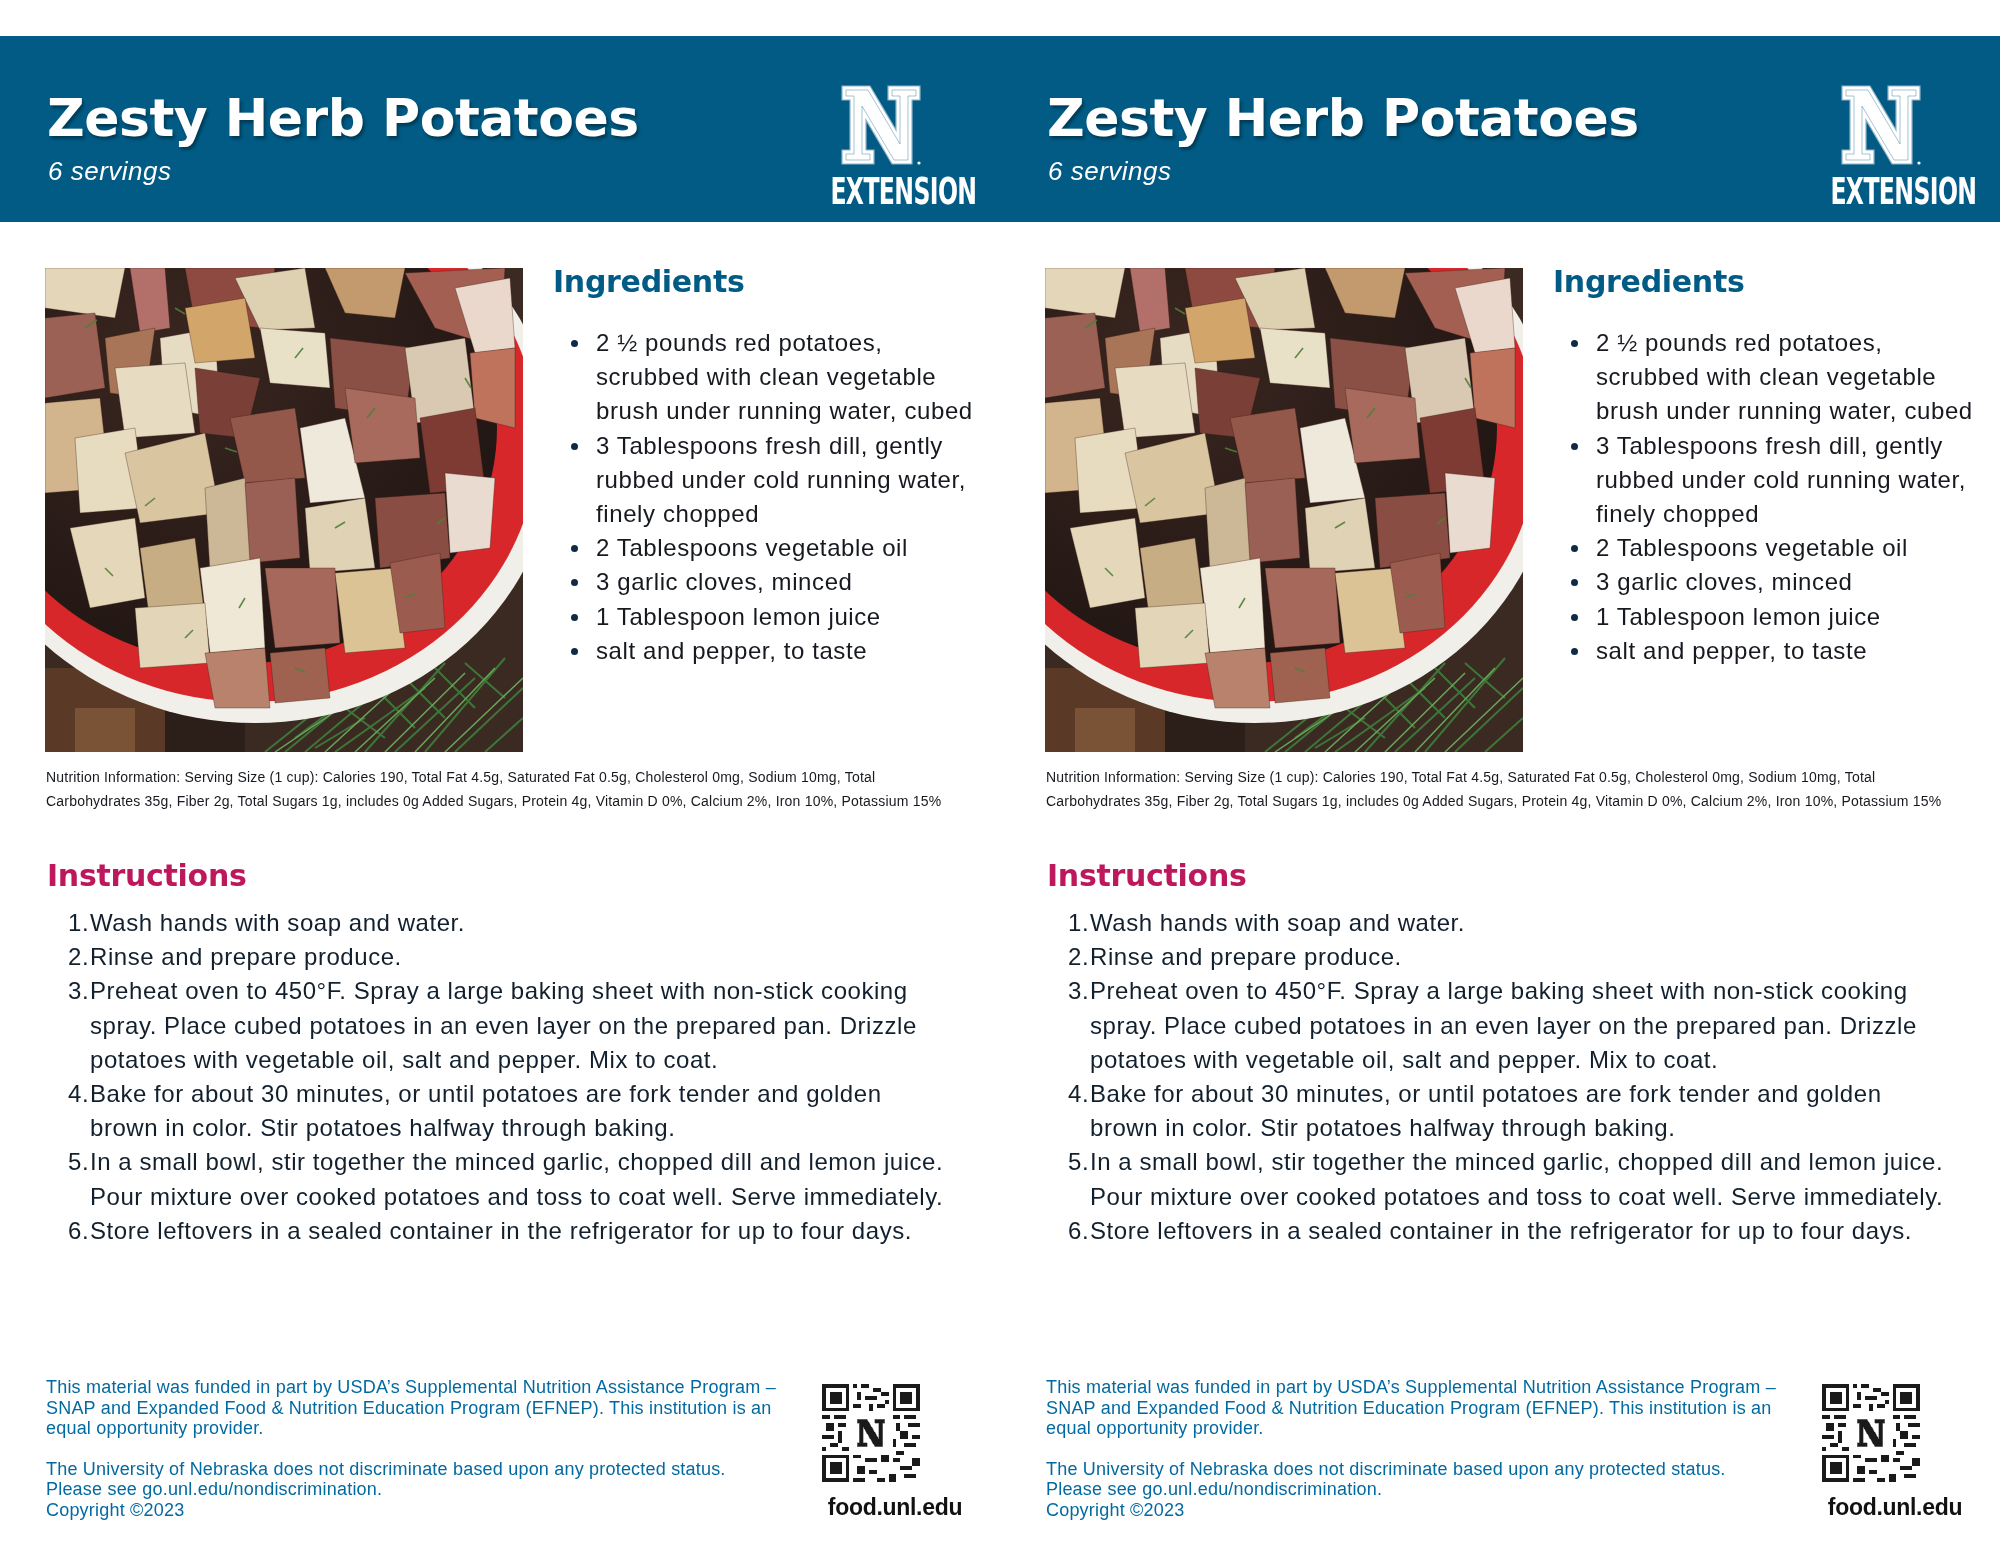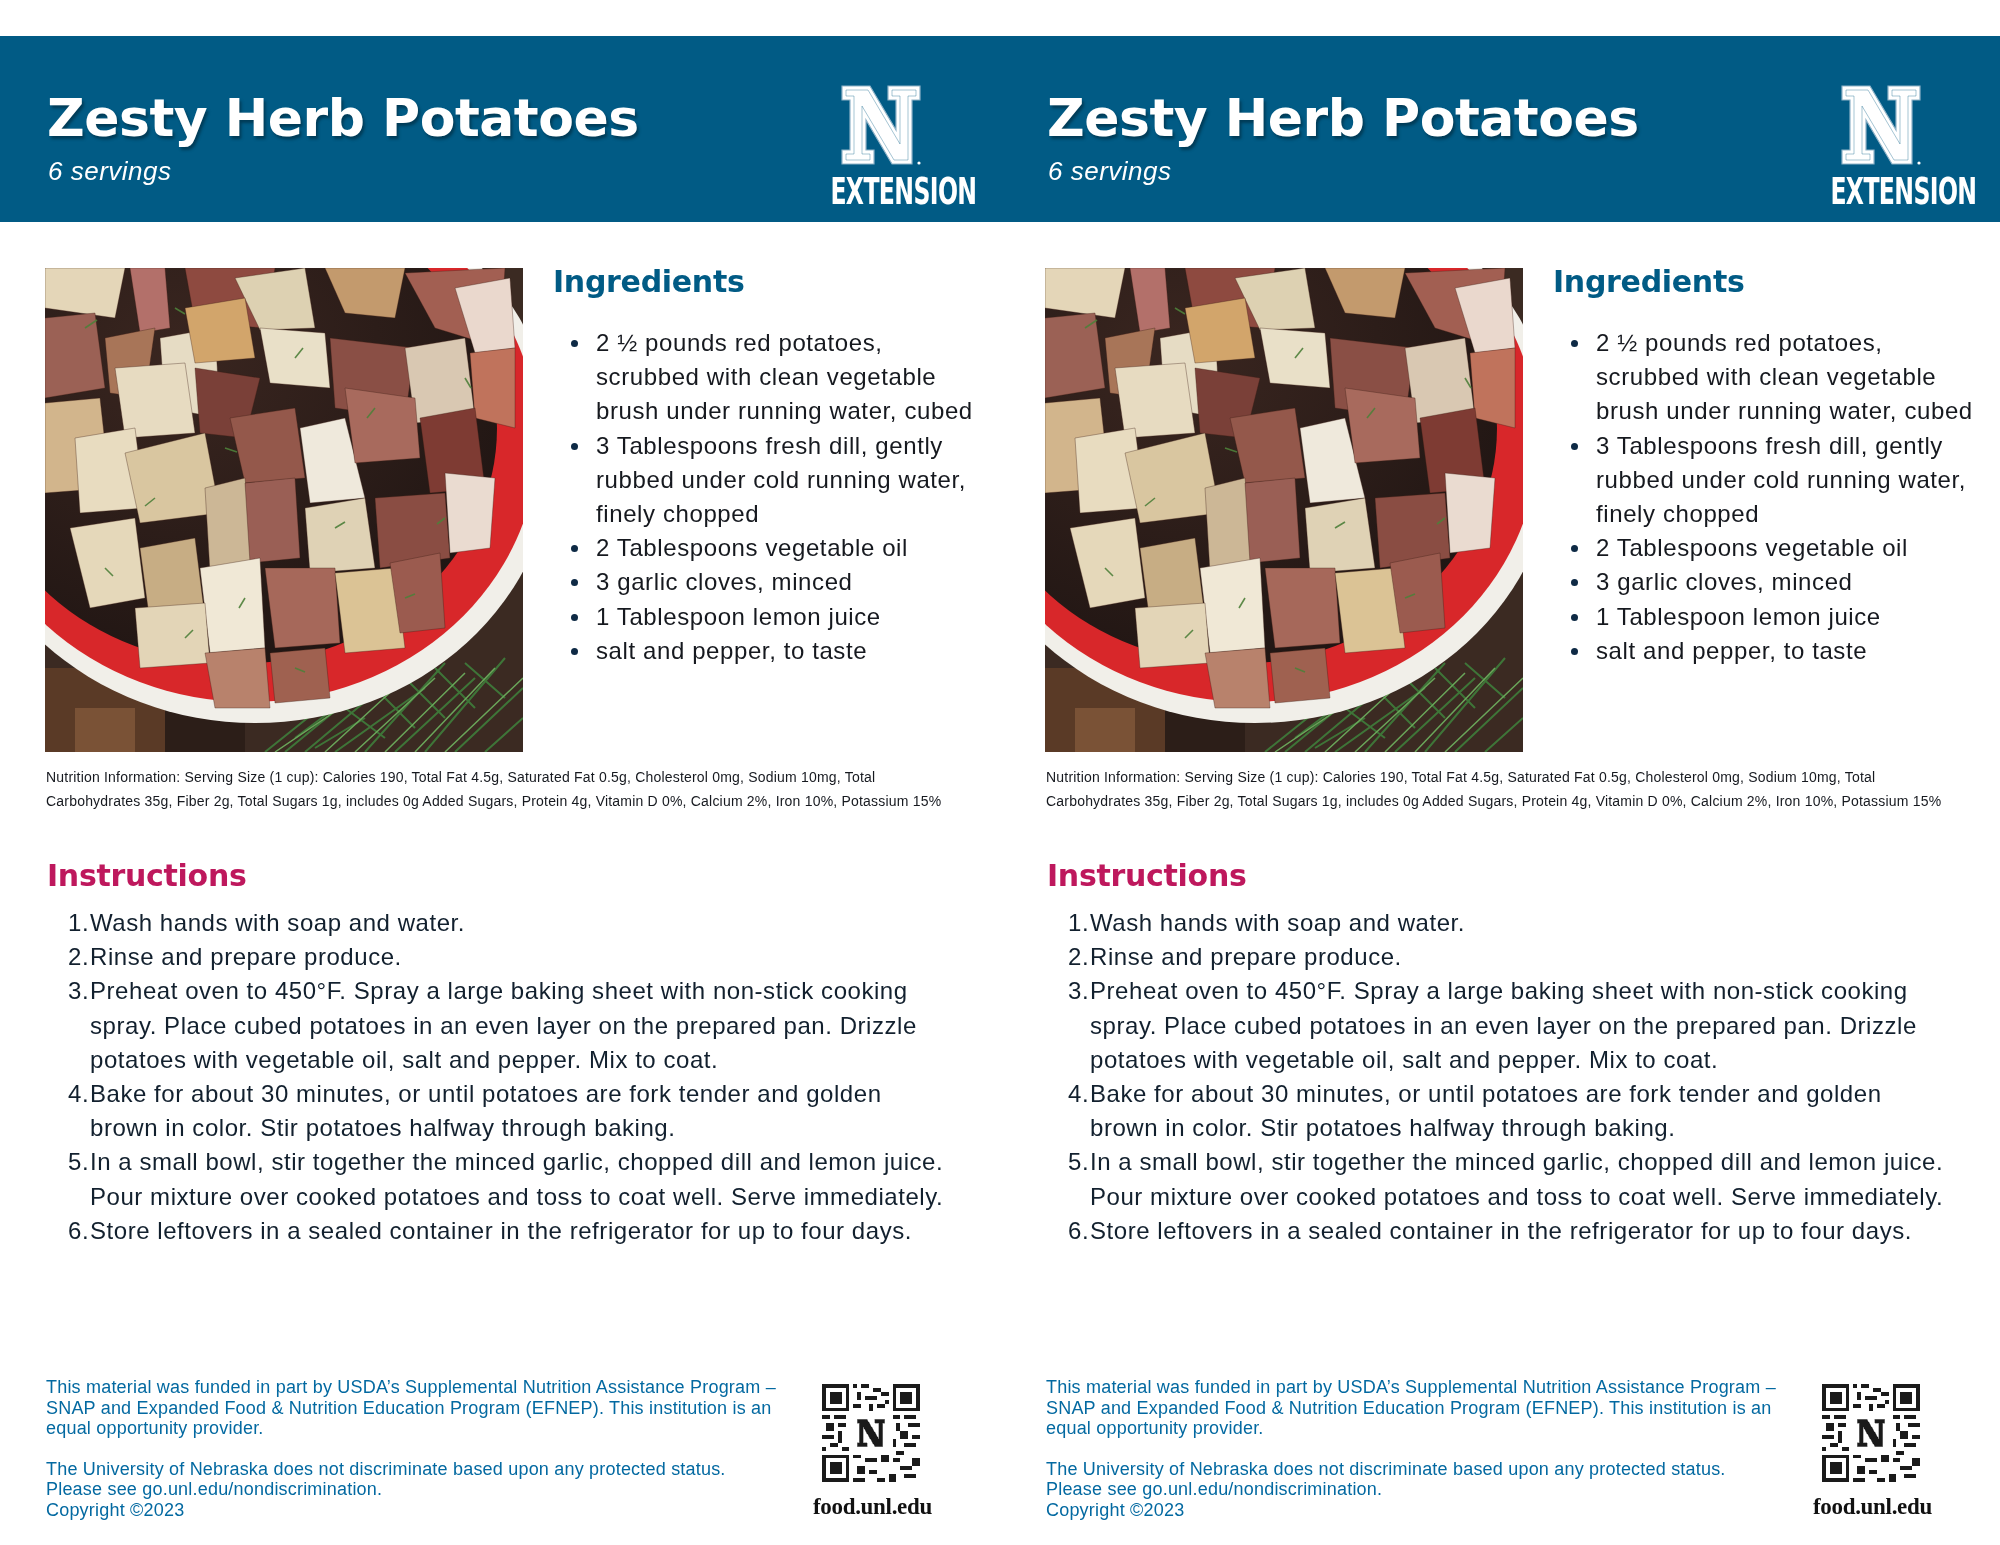--- a/index.html
+++ b/index.html
@@ -29,21 +29,21 @@
                color: #16191f; letter-spacing: 0.2px; }
   .inst-heading { position: absolute; left: 47px; top: 842px; margin: 0; font-family: "DejaVu Sans", sans-serif;
                   font-weight: bold; font-size: 30px; color: #be185d; letter-spacing: -0.3px; }
   .inst-list { position: absolute; left: 90px; top: 890px; width: 860px; margin: 0; padding: 0; list-style: none; }
   .inst-list li { position: relative; font-size: 24px; line-height: 34.2px; color: #12202e; letter-spacing: 0.55px; }
   .inst-list li .num { position: absolute; left: -22px; top: 0; width: 22px; text-align: left; }
   .footer-text { position: absolute; left: 46px; top: 1361px; width: 740px; font-size: 18px; line-height: 20.5px; color: #0369a1; letter-spacing: 0.2px; }
   .footer-text p { margin: 0; }
   .footer-text p + p { margin-top: 20px; }
   .qr { position: absolute; left: 822px; top: 1368px; width: 98px; height: 98px; }
-  .site { position: absolute; left: 732px; top: 1478px; width: 200px; text-align: right; font-family: Liberation Serif, serif;
+  .site { position: absolute; left: 795px; top: 1478px; width: 200px; text-align: center; font-family: Liberation Sans, sans-serif;
           font-weight: bold; font-size: 23px; color: #111111; letter-spacing: -0.3px; }
 </style>
 </head>
 <body>
 
 <div class="header-band"></div>
 
 <div id="cards-root">
     <section class="card left">
     <h1 class="title">Zesty Herb Potatoes</h1>

